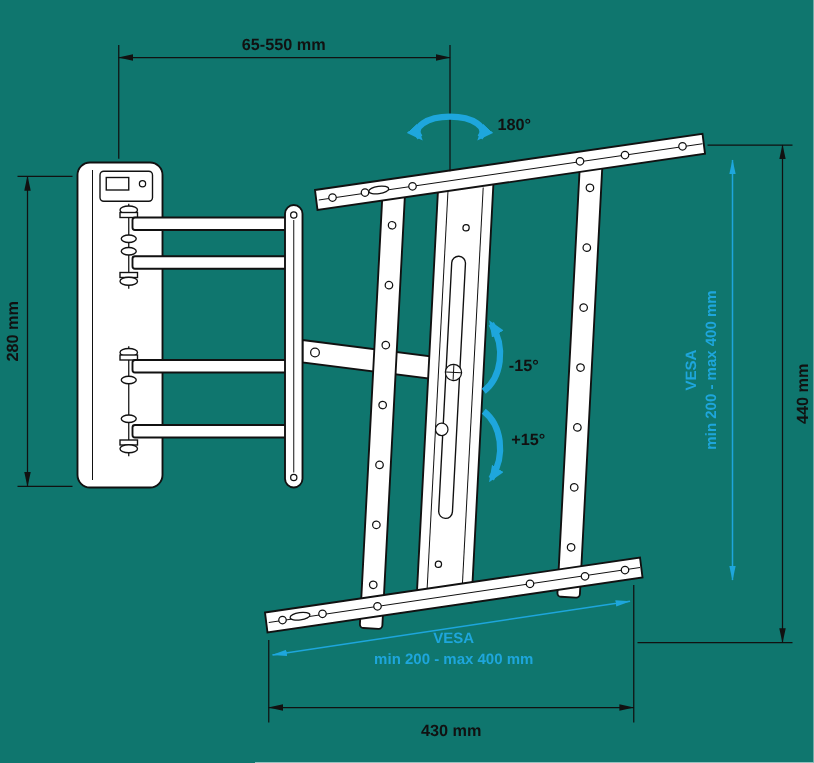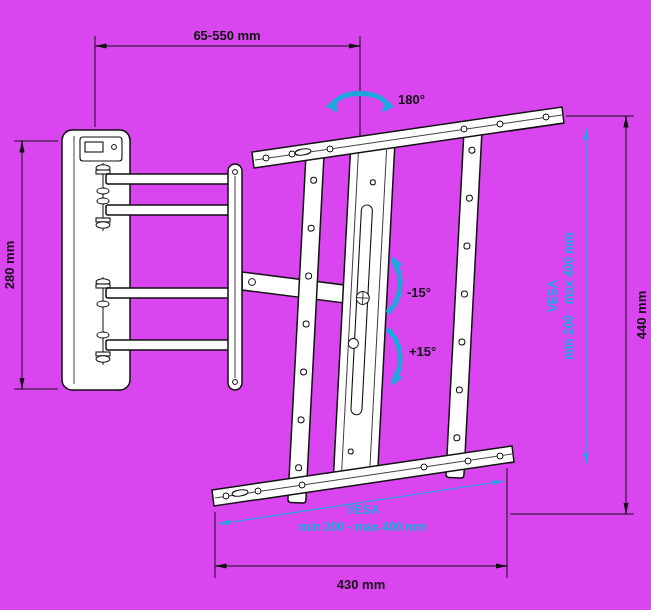--- a/index.html
+++ b/index.html
@@ -1,16 +1,16 @@
 <!DOCTYPE html>
 <html style="--accent: #1EA6DC; --ink: #111111;"><head>
 <meta charset="utf-8">
 <style>
   html,body{margin:0;padding:0;background:#fff;}
-  .stage{position:relative;width:651px;height:610px;background:#d946ef;overflow:hidden;
+  .stage{position:relative;width:651px;height:610px;background:#0f766e;overflow:hidden;
          font-family:"Liberation Sans",sans-serif;}
   svg{display:block;}
   .part      {fill:#fff;stroke:var(--ink,#111);stroke-width:1.5;}
   .part-thin {fill:#fff;stroke:var(--ink,#111);stroke-width:1.1;}
   .hole      {fill:#fff;stroke:var(--ink,#111);stroke-width:1;}
   .detail    {fill:none;stroke:var(--ink,#111);stroke-width:0.8;}
   .dim       {fill:none;stroke:var(--ink,#111);stroke-width:1;}
   .cyan-line {fill:none;stroke:var(--accent,#1EA6DC);}
   .cyan-fill {fill:var(--accent,#1EA6DC);}
   .ink-fill  {fill:var(--ink,#111);}

